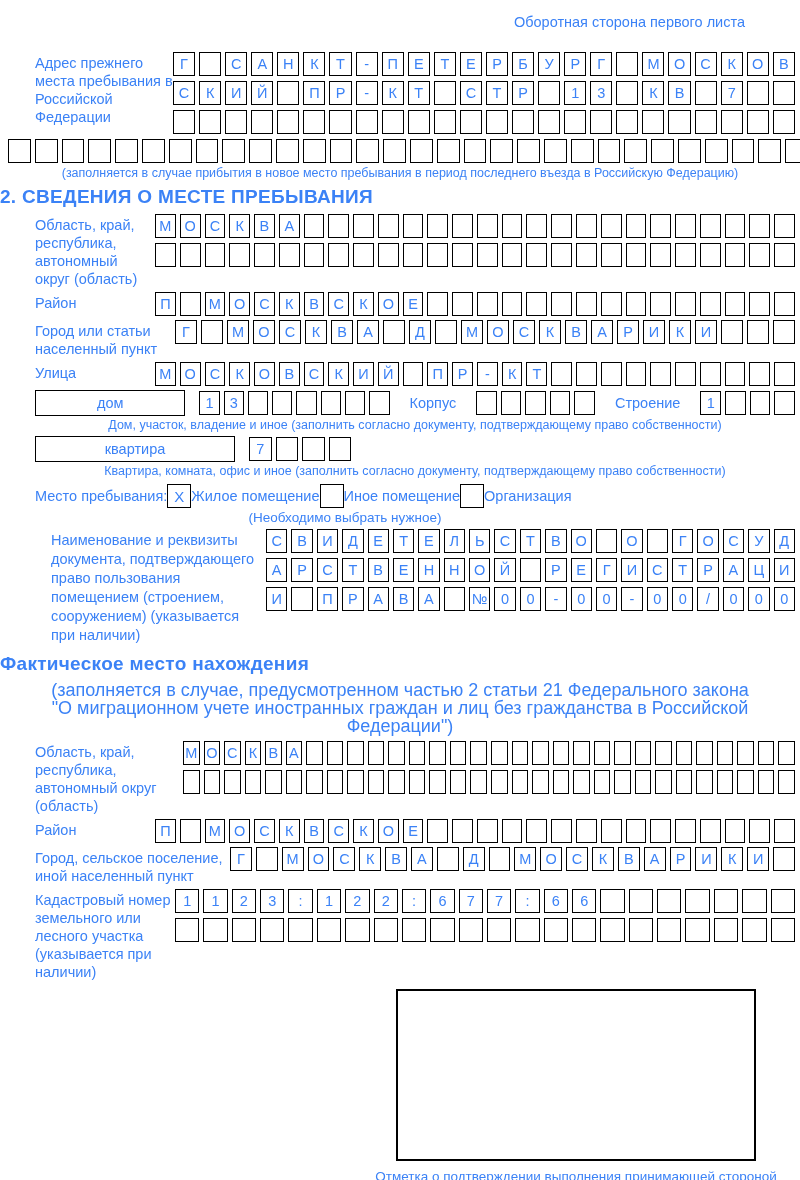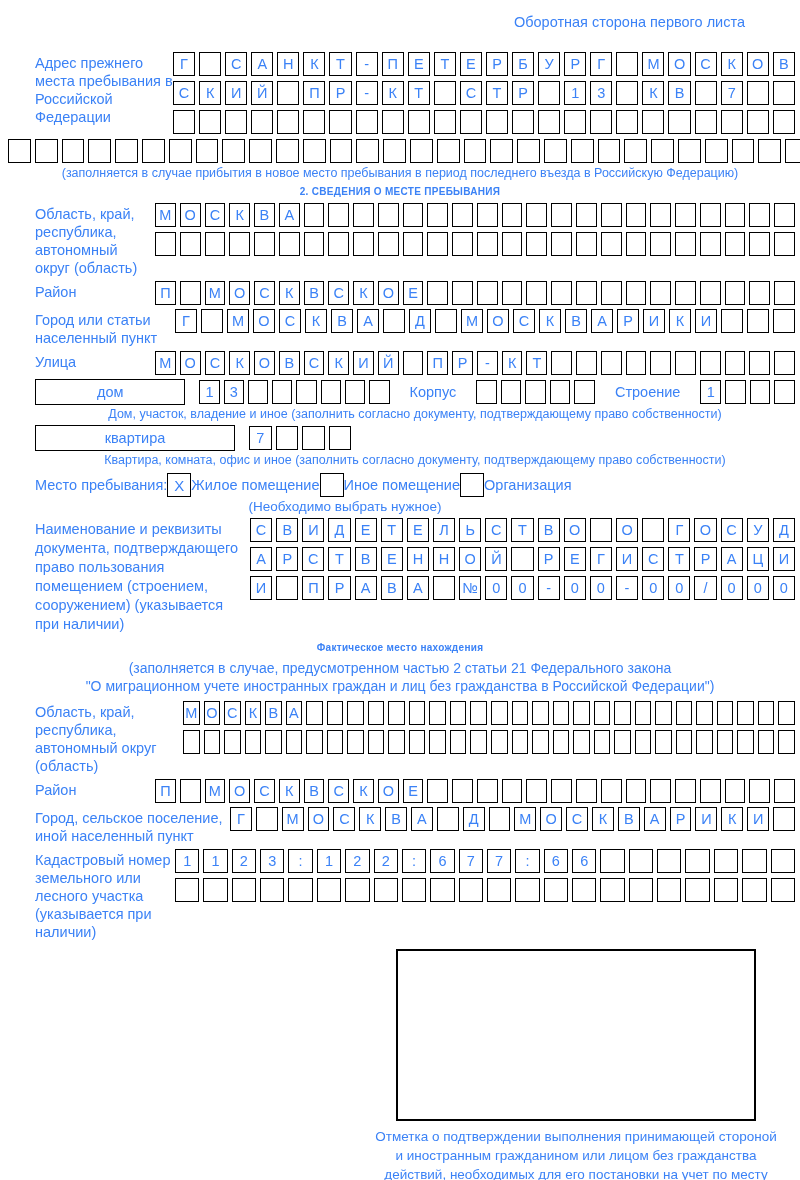--- a/index.html
+++ b/index.html
@@ -8,34 +8,34 @@
     position:relative; width:800px; height:1180px; margin:0 auto;
     background:#fff; color:#3b82f6;
     font-family:Liberation Sans, sans-serif;
     font-size:14.5px; padding-top:14px; overflow:hidden;
   }
   .hdr-note { text-align:right; padding-right:55px; font-size:14.5px; margin-bottom:22px; }
 
   .frow { display:flex; align-items:flex-start; margin:0 5px 4px 35px; }
   .flabel { flex:none; line-height:18px; padding-top:2px; }
   .w120 { width:120px; } .w138 { width:138px; } .w140 { width:140px; }
-  .w148 { width:148px; } .w195 { width:195px; } .w215 { width:215px; }
+  .w148 { width:148px; } .w195 { width:195px; } .w215 { width:215px;margin-left:16px; }
 
   .rows { flex:1; display:flex; flex-direction:column; gap:5px; }
   .crow { display:flex; gap:4px; flex:1 1 auto; width:100%; }
   .crow .cell {
     flex:1 1 0; height:24px; border:1.5px solid #000;
     display:flex; align-items:center; justify-content:center;
     font-size:14.5px; line-height:1; background:#fff;
   }
   .fullrow { margin:5px 5px 3px 8px; }
   .caption { font-size:12.5px; margin:1px 5px 3px 35px;text-align:center; }
   .caption.center { text-align:center; margin-left:0; margin-right:0; }
-  .sec-title { text-align:center; font-weight:bold; font-size:10px; margin:6px 0 6px 0; letter-spacing:.3px; }
-  .note-line { text-align:center; font-size:14px; line-height:18px; }
+  .sec-title { font-weight:bold; font-size:19px; margin:6px 0 6px 0; letter-spacing:.3px; }
+  .note-line { text-align:center; font-size:18px; line-height:18px; }
 
   .house-row { display:flex; align-items:center; gap:14px; margin:4px 5px 2px 35px; }
   .type-box { border:1.5px solid #000; height:26px; display:flex; align-items:center; justify-content:center; font-size:14.5px; }
   .tb-house { width:162px; } .tb-apt { width:200px; }
   .grp { display:flex; gap:4px; }
   .grp .cell { height:24px; border:1.5px solid #000; display:flex; align-items:center; justify-content:center; font-size:14.5px; flex:1 1 0; }
   .g-house { width:205px; } .g-korpus { width:128px; } .g-stroenie { width:102px; } .g-apt { width:102px; }
   .inline-lbl { padding:0 6px; white-space:nowrap; }
 
   .check-row { display:flex; align-items:center; gap:0; margin:6px 5px 2px 35px; }

